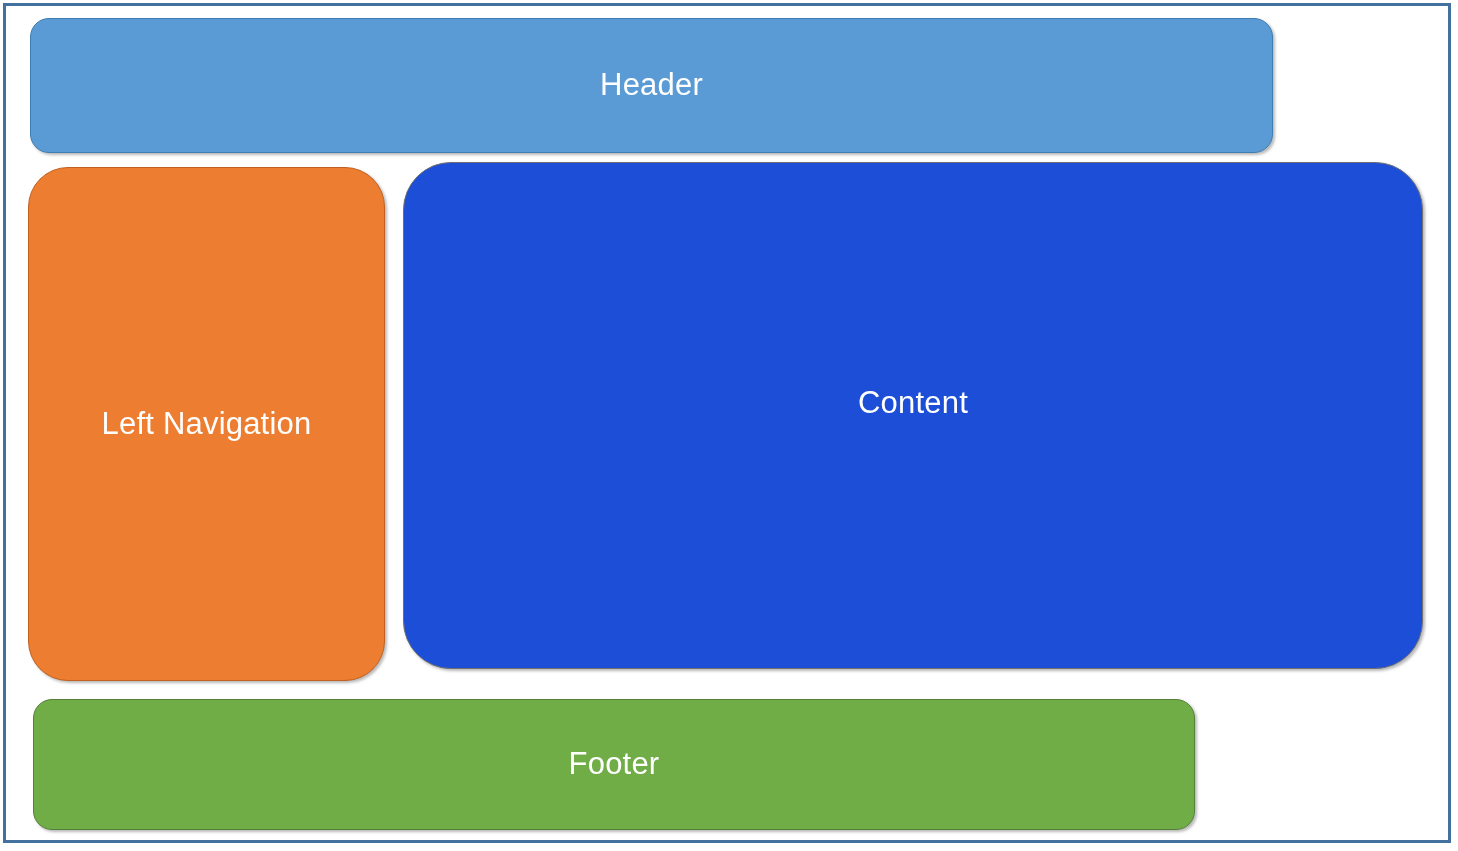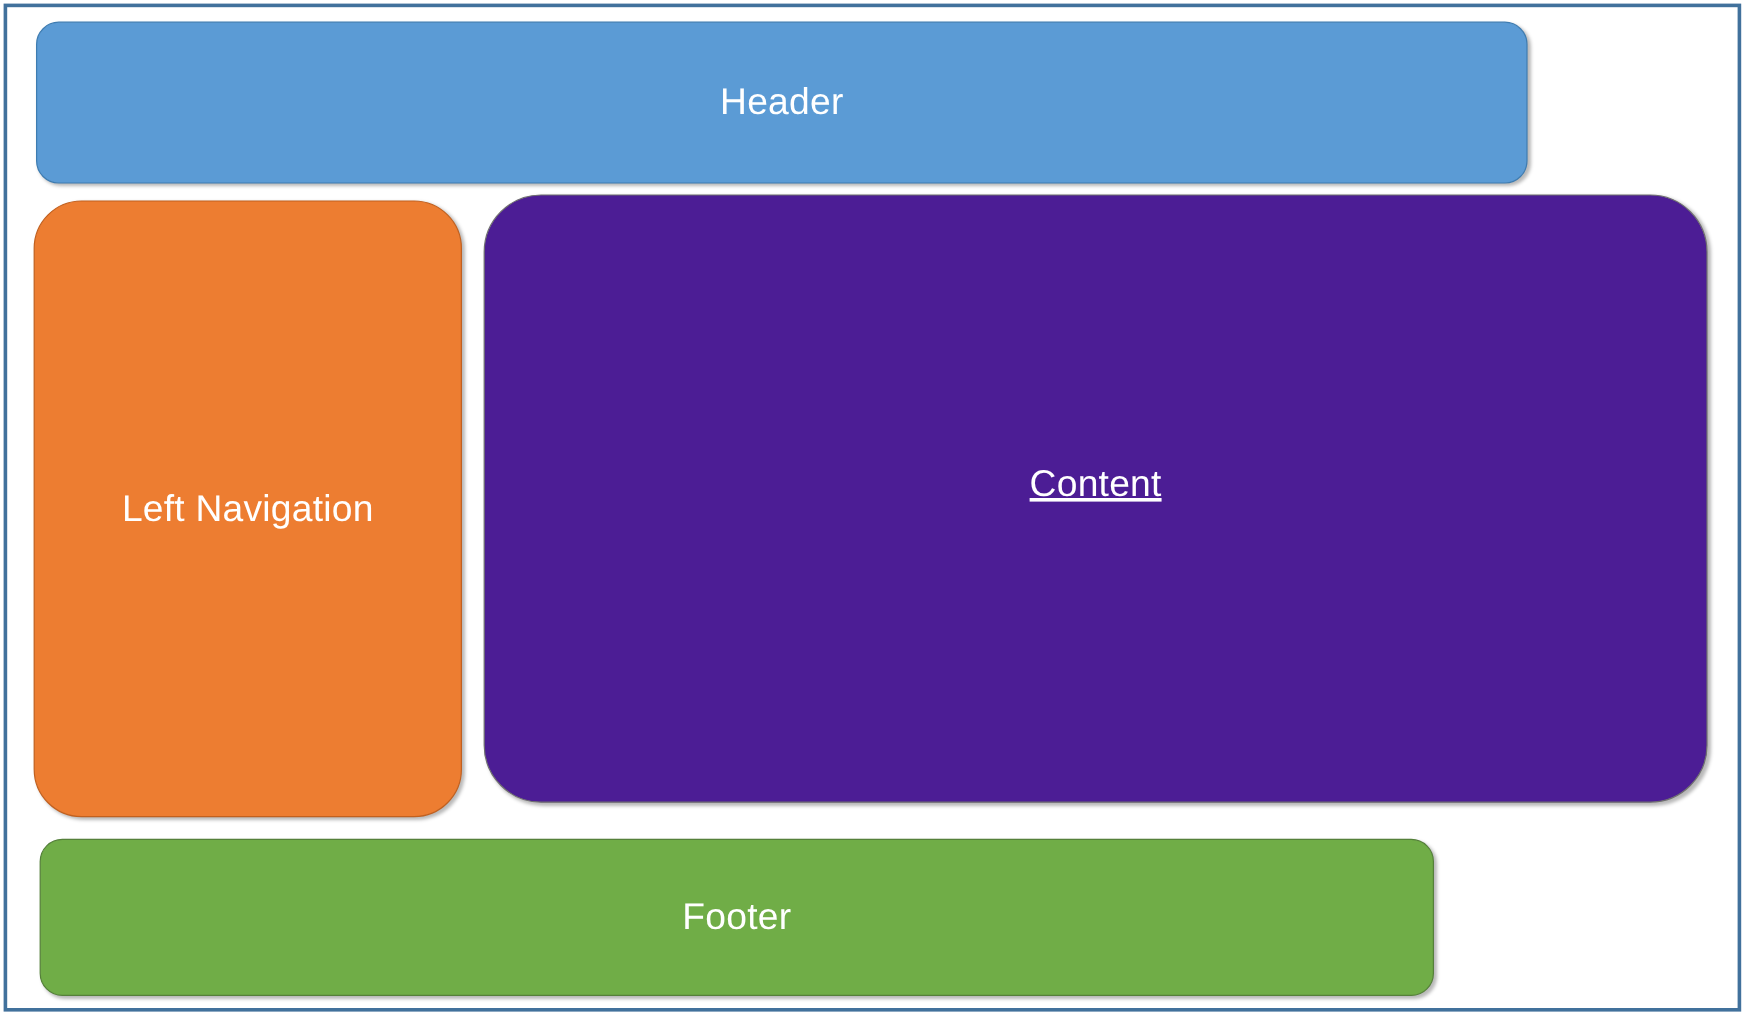--- a/index.html
+++ b/index.html
@@ -74,25 +74,24 @@
     border-radius: 40px;
     box-shadow: 2px 2px 3px rgba(0, 0, 0, 0.28);
   }
 
   
   #content-block {
     left: 403px;
     top: 162px;
     width: 1020px;
     height: 507px;
-    background: #4c1d95;
+    background: #1d4ed8;
     border: 1.5px solid #6f6f6f;
     border-radius: 48px;
     box-shadow: 2px 2px 3px rgba(0, 0, 0, 0.28);
-    text-decoration: underline;
   }
 
   #content-block .block-label {
     
     transform: translateY(-12px);
   }
 
   
   #footer-block {
     left: 33px;

